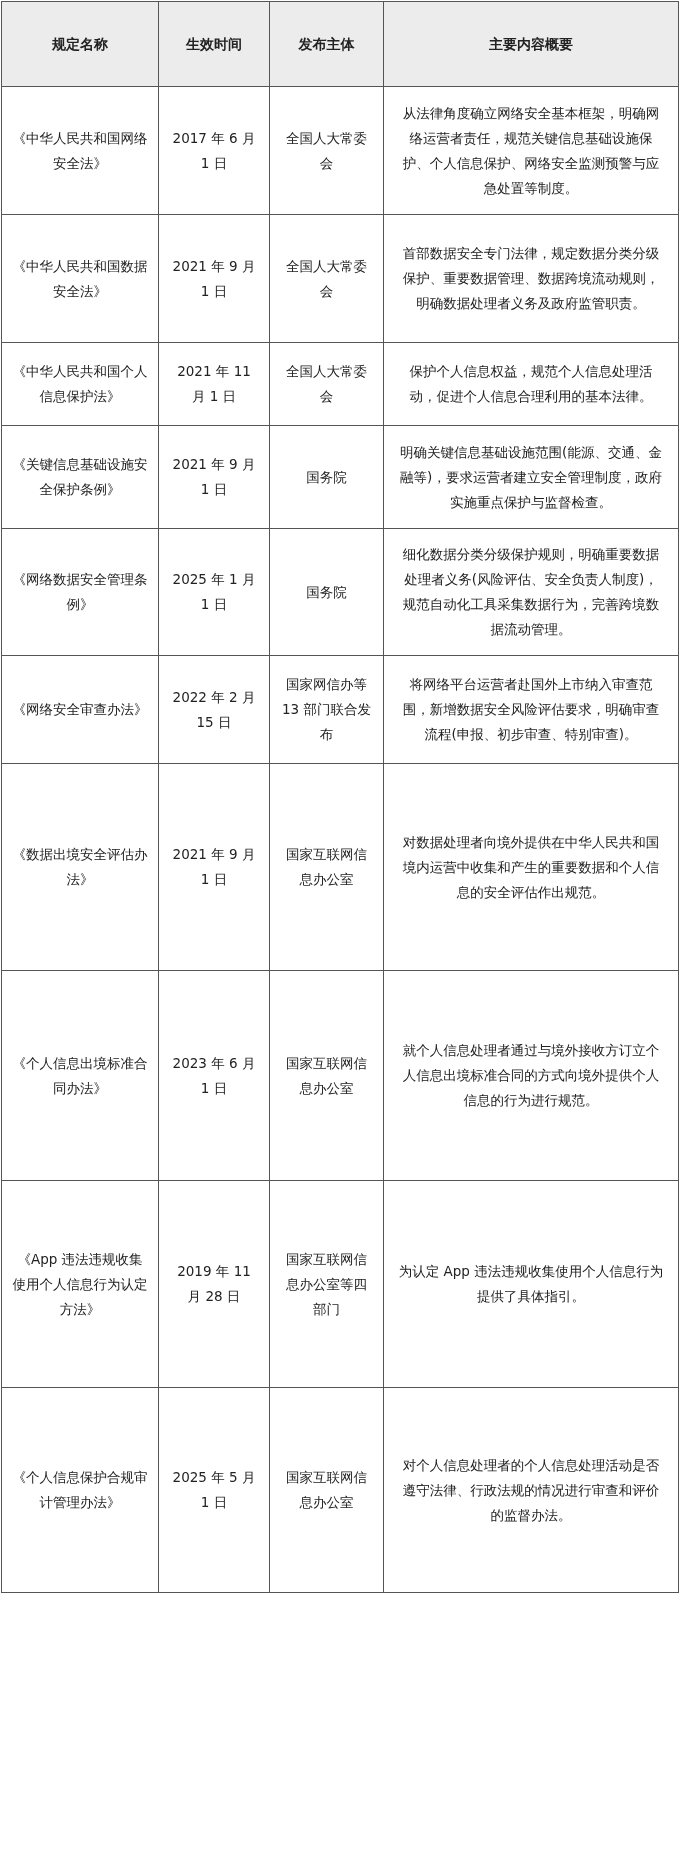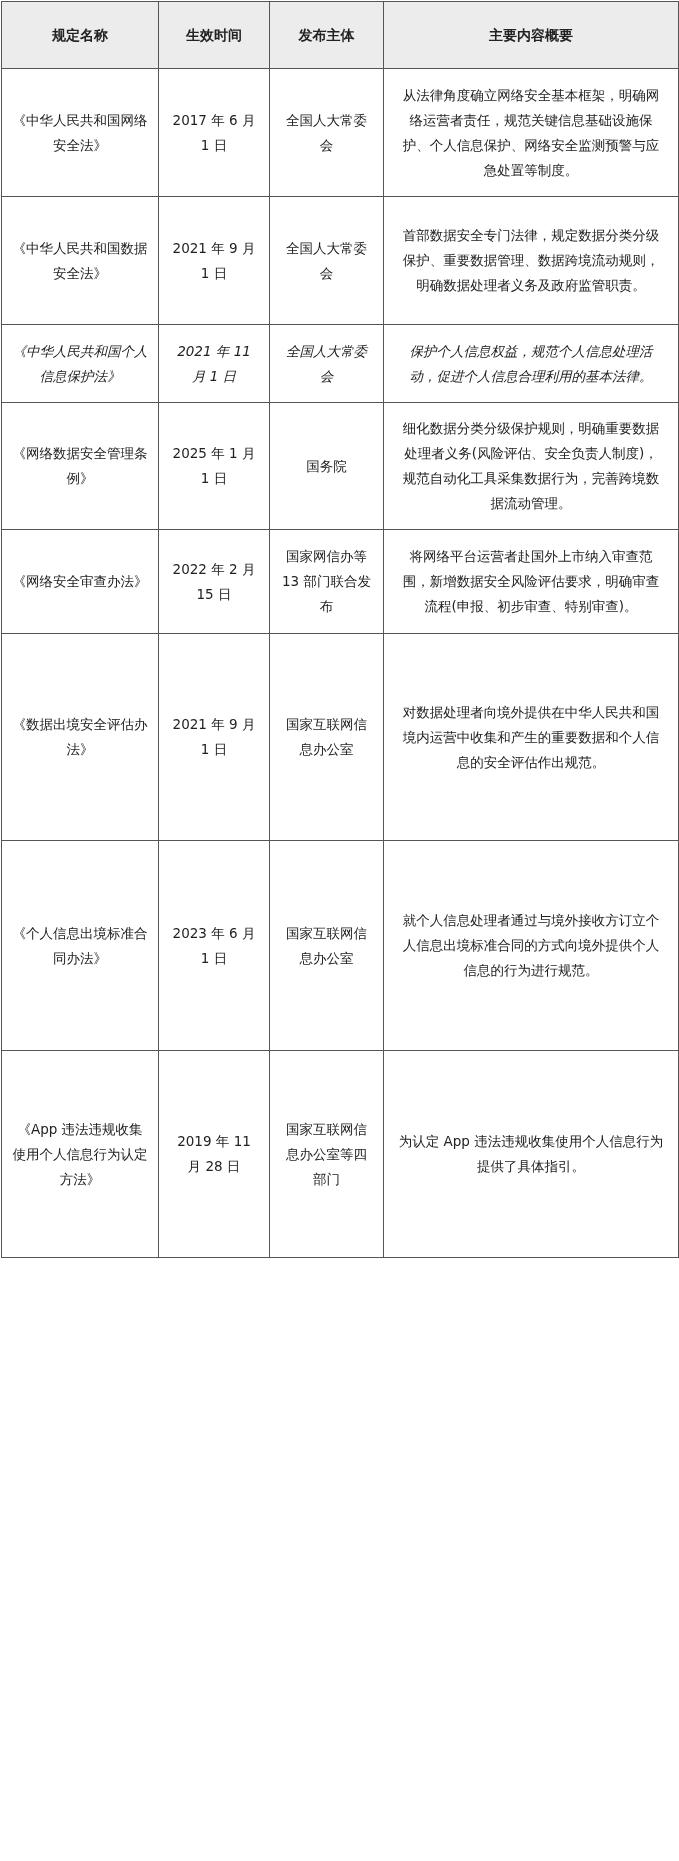--- a/index.html
+++ b/index.html
@@ -1,18 +1,18 @@
 <!DOCTYPE html>
 <html><head>
 <meta charset="utf-8">
 <style>
   html, body { margin: 0; padding: 0; background: #ffffff; }
   body { width: 679px; height: 1861px; overflow: hidden; font-family: "DejaVu Sans", "Liberation Sans", sans-serif; color: #222; }
   table { border-collapse: collapse; width: 677px; margin: 1px 0 0 1px; table-layout: fixed; }
-  td, th { border: 1.5px solid #555; text-align: center; vertical-align: middle; padding: 7px 10px; font-size: 13.5px; line-height: 25px; }
+  td, th { border: 1.5px solid #555; text-align: center; vertical-align: middle; padding: 16px 10px; font-size: 13.5px; line-height: 25px; }
   th { background: #ececec; font-weight: bold; height: 52px; font-size: 14px; }
   col.c1 { width: 157px; } col.c2 { width: 111px; } col.c3 { width: 114px; } col.c4 { width: 295px; }
   td.desc { padding: 0 14px; }
 </style>
 </head>
 <body>
 
 <table>
   <colgroup>
       <col class="c1">
@@ -34,25 +34,31 @@
         <td>2017 年 6 月 1 日</td>
         <td>全国人大常委会</td>
         <td class="desc">从法律角度确立网络安全基本框架，明确网络运营者责任，规范关键信息基础设施保护、个人信息保护、网络安全监测预警与应急处置等制度。</td>
       </tr>
       <tr style="height: 128px; margin-top: 32px;">
         <td>《中华人民共和国数据安全法》</td>
         <td>2021 年 9 月 1 日</td>
         <td>全国人大常委会</td>
         <td class="desc">首部数据安全专门法律，规定数据分类分级保护、重要数据管理、数据跨境流动规则，明确数据处理者义务及政府监管职责。</td>
       </tr>
-      <tr style="height: 78px; font-style: italic;">
+      <tr style="height: 78px;">
         <td>《中华人民共和国个人信息保护法》</td>
         <td>2021 年 11 月 1 日</td>
         <td>全国人大常委会</td>
         <td class="desc">保护个人信息权益，规范个人信息处理活动，促进个人信息合理利用的基本法律。</td>
+      </tr>
+      <tr style="height: 103px;">
+        <td>《关键信息基础设施安全保护条例》</td>
+        <td>2021 年 9 月 1 日</td>
+        <td>国务院</td>
+        <td class="desc">明确关键信息基础设施范围(能源、交通、金融等)，要求运营者建立安全管理制度，政府实施重点保护与监督检查。</td>
       </tr>
       <tr style="height: 127px;">
         <td>《网络数据安全管理条例》</td>
         <td>2025 年 1 月 1 日</td>
         <td>国务院</td>
         <td class="desc">细化数据分类分级保护规则，明确重要数据处理者义务(风险评估、安全负责人制度)，规范自动化工具采集数据行为，完善跨境数据流动管理。</td>
       </tr>
       <tr style="height: 104px;">
         <td>《网络安全审查办法》</td>
         <td>2022 年 2 月 15 日</td>
@@ -70,14 +76,20 @@
         <td>2023 年 6 月 1 日</td>
         <td>国家互联网信息办公室</td>
         <td class="desc">就个人信息处理者通过与境外接收方订立个人信息出境标准合同的方式向境外提供个人信息的行为进行规范。</td>
       </tr>
       <tr style="height: 207px;">
         <td>《App 违法违规收集使用个人信息行为认定方法》</td>
         <td>2019 年 11 月 28 日</td>
         <td>国家互联网信息办公室等四部门</td>
         <td class="desc">为认定 App 违法违规收集使用个人信息行为提供了具体指引。</td>
       </tr>
+      <tr style="height: 205px;">
+        <td>《个人信息保护合规审计管理办法》</td>
+        <td>2025 年 5 月 1 日</td>
+        <td>国家互联网信息办公室</td>
+        <td class="desc">对个人信息处理者的个人信息处理活动是否遵守法律、行政法规的情况进行审查和评价的监督办法。</td>
+      </tr>
     </tbody>
 </table>
 
 </body></html>

